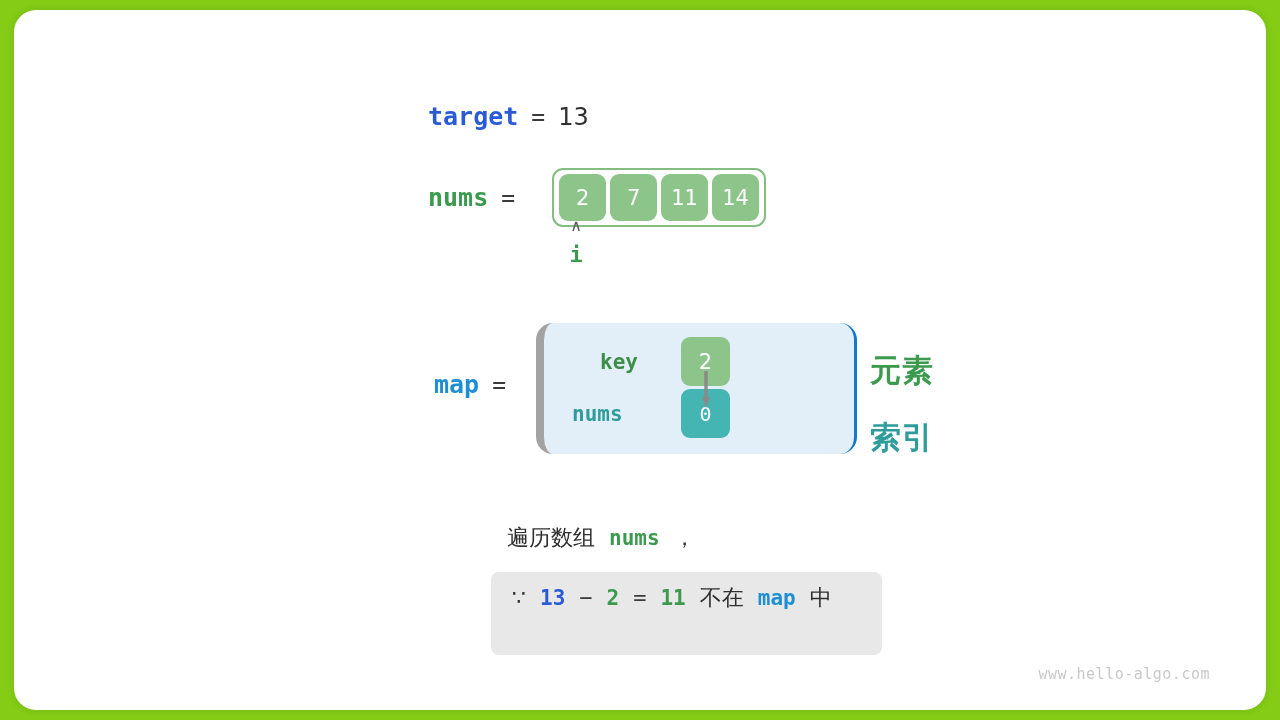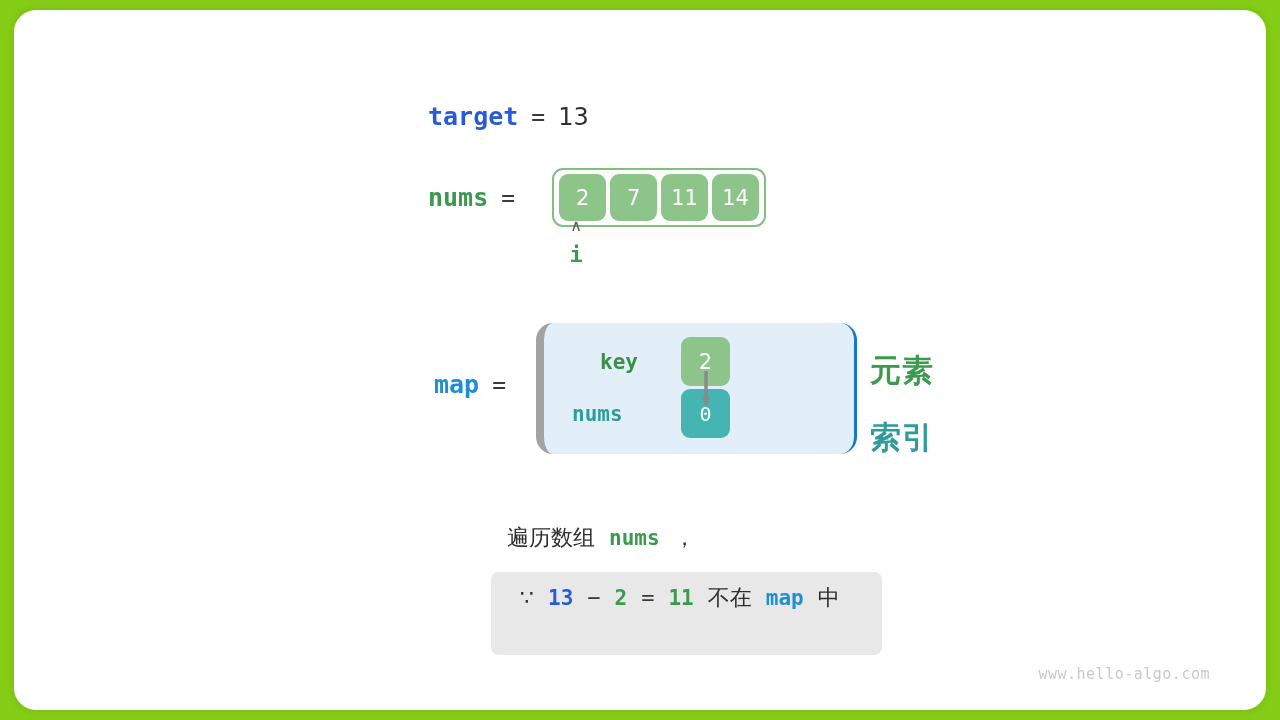--- a/index.html
+++ b/index.html
@@ -212,21 +212,21 @@
     border-radius: 8px;
   }
   .note-line {
     position: absolute;
     left: 21px;
     font-size: 22px;
     color: #2f2f2f;
     white-space: nowrap;
   }
   .note-line .mono { font-size: 21px; }
-  .note-1 { top: 11px; margin-left: 8px; }
+  .note-1 { top: 11px; }
   .note-2 { top: 48px; }
   .sym { font-family: "DejaVu Sans", sans-serif; color: #2f2f2f; }
   .op  { font-family: "DejaVu Sans Mono", monospace; color: #3a3a3a; }
 
   
   .watermark {
     position: absolute;
     right: 56px;
     bottom: 27px;
     font-family: "DejaVu Sans Mono", monospace;

